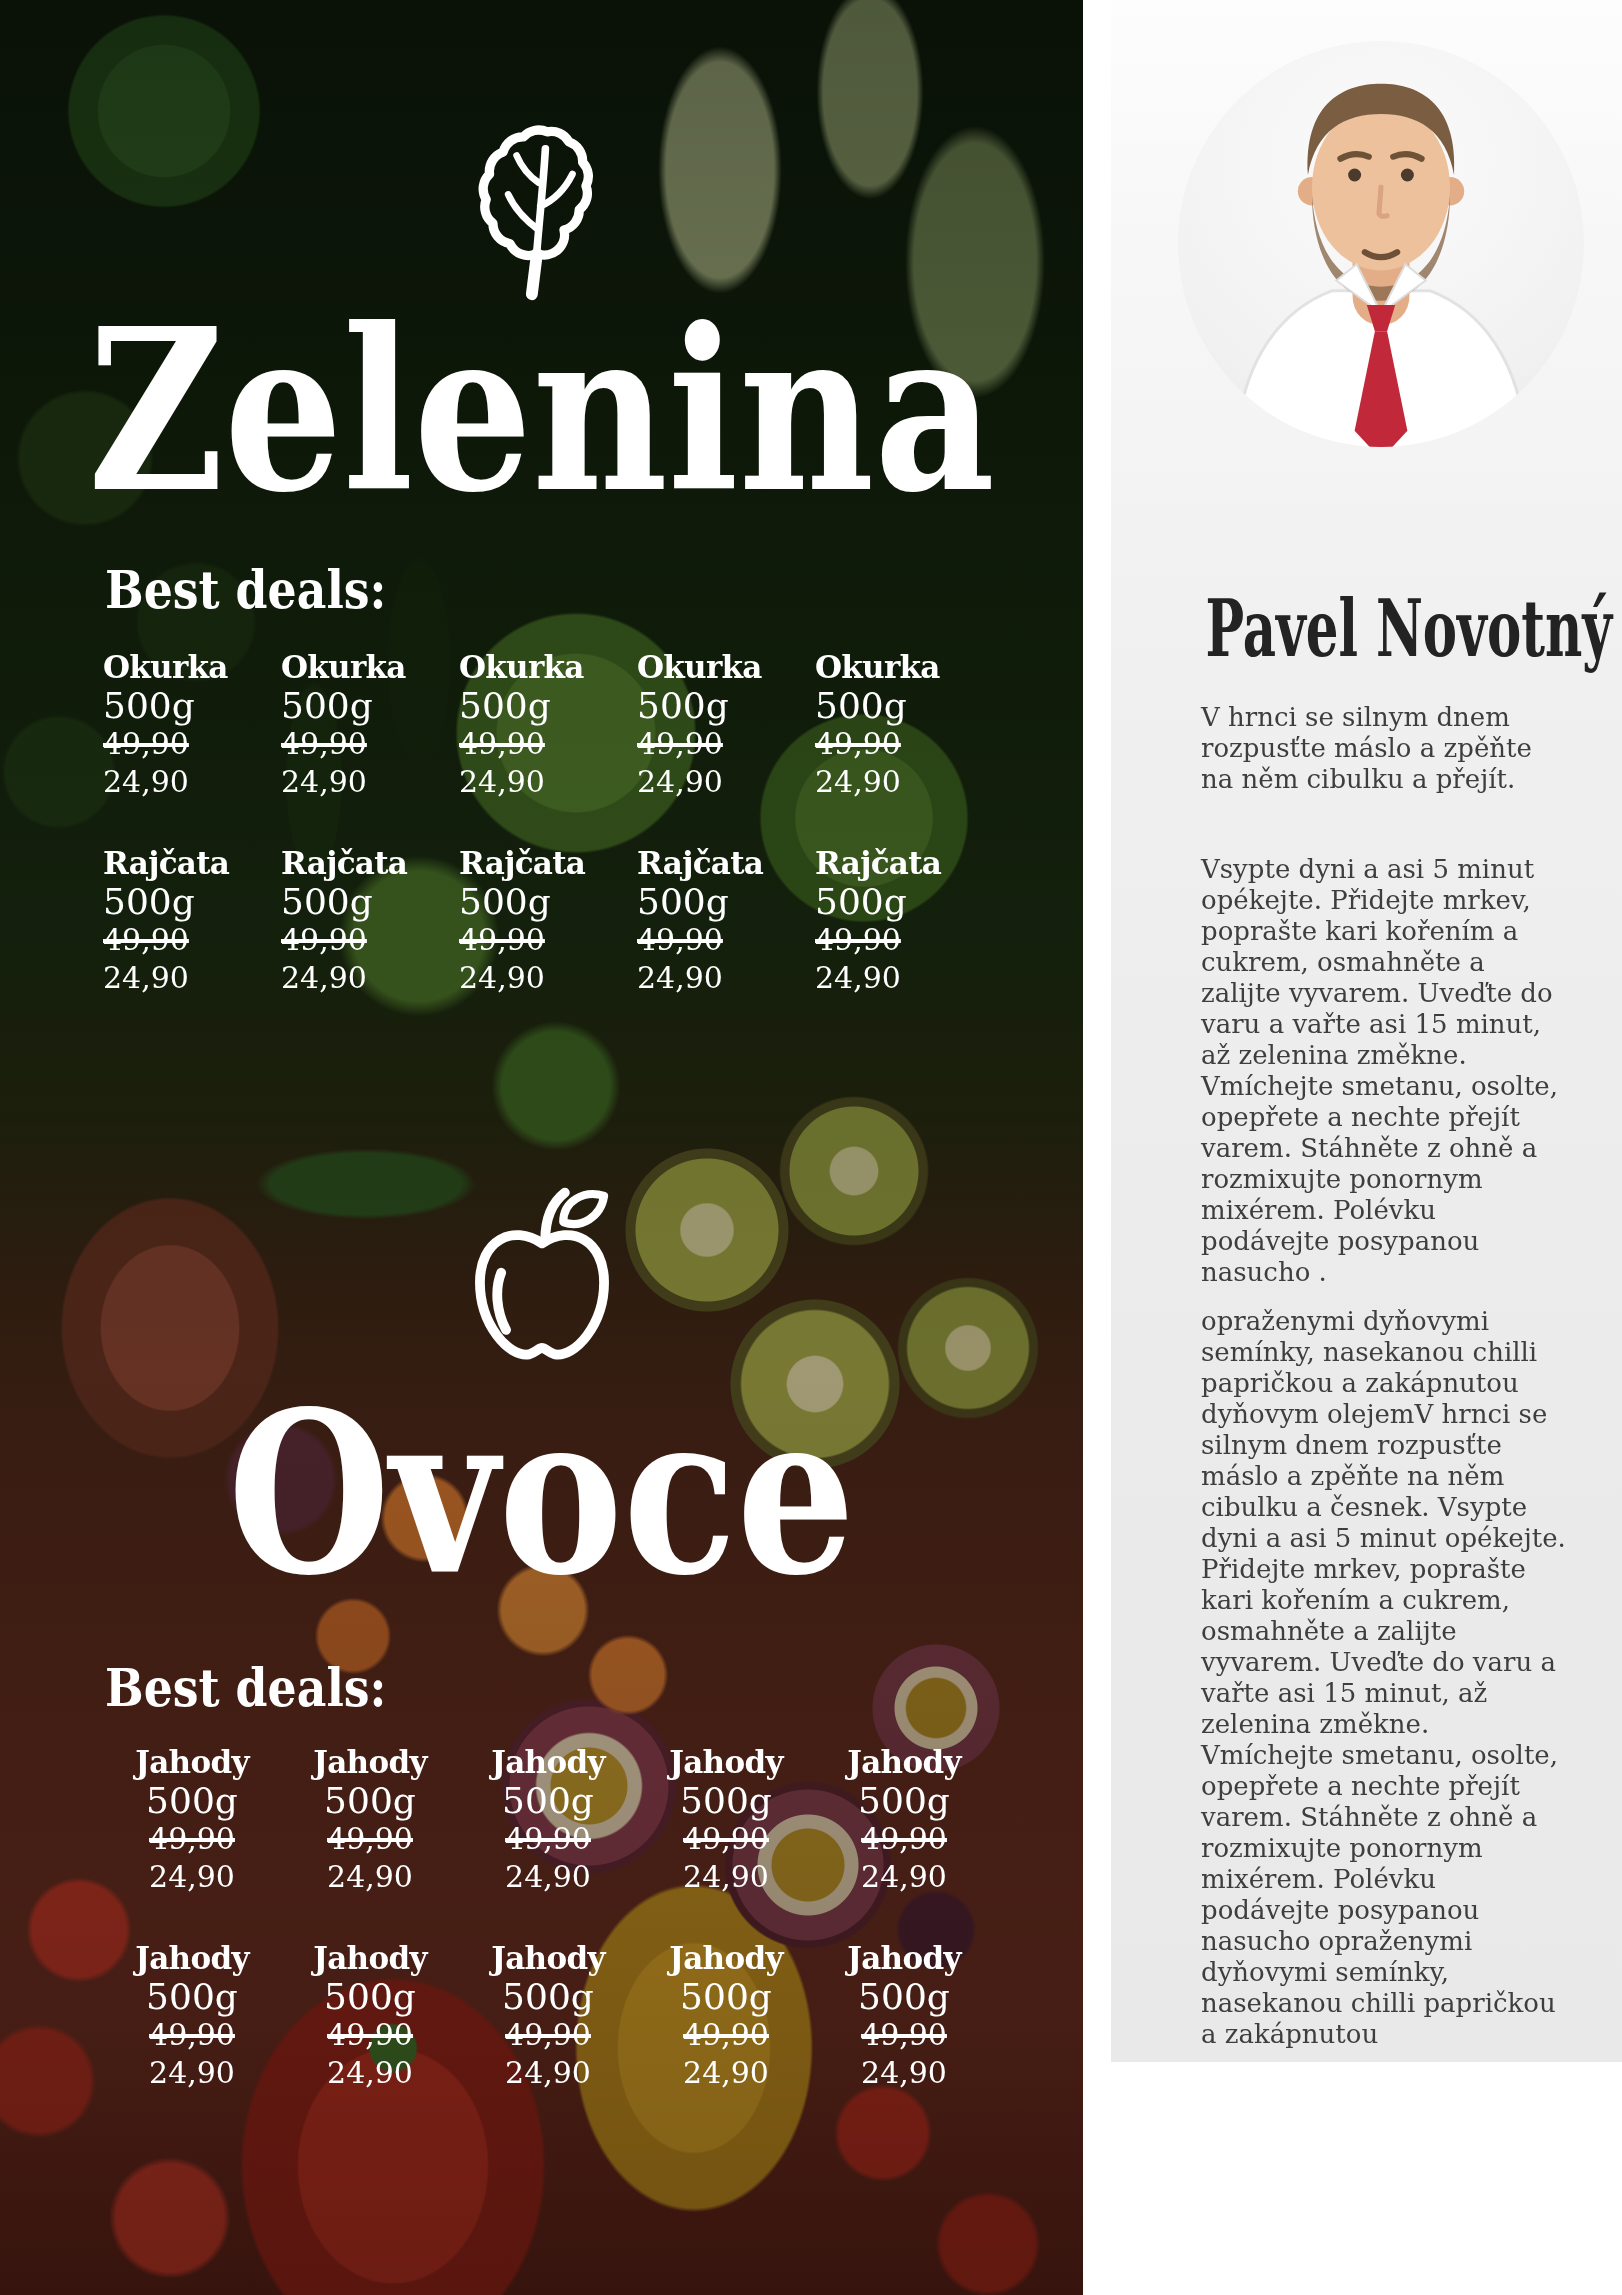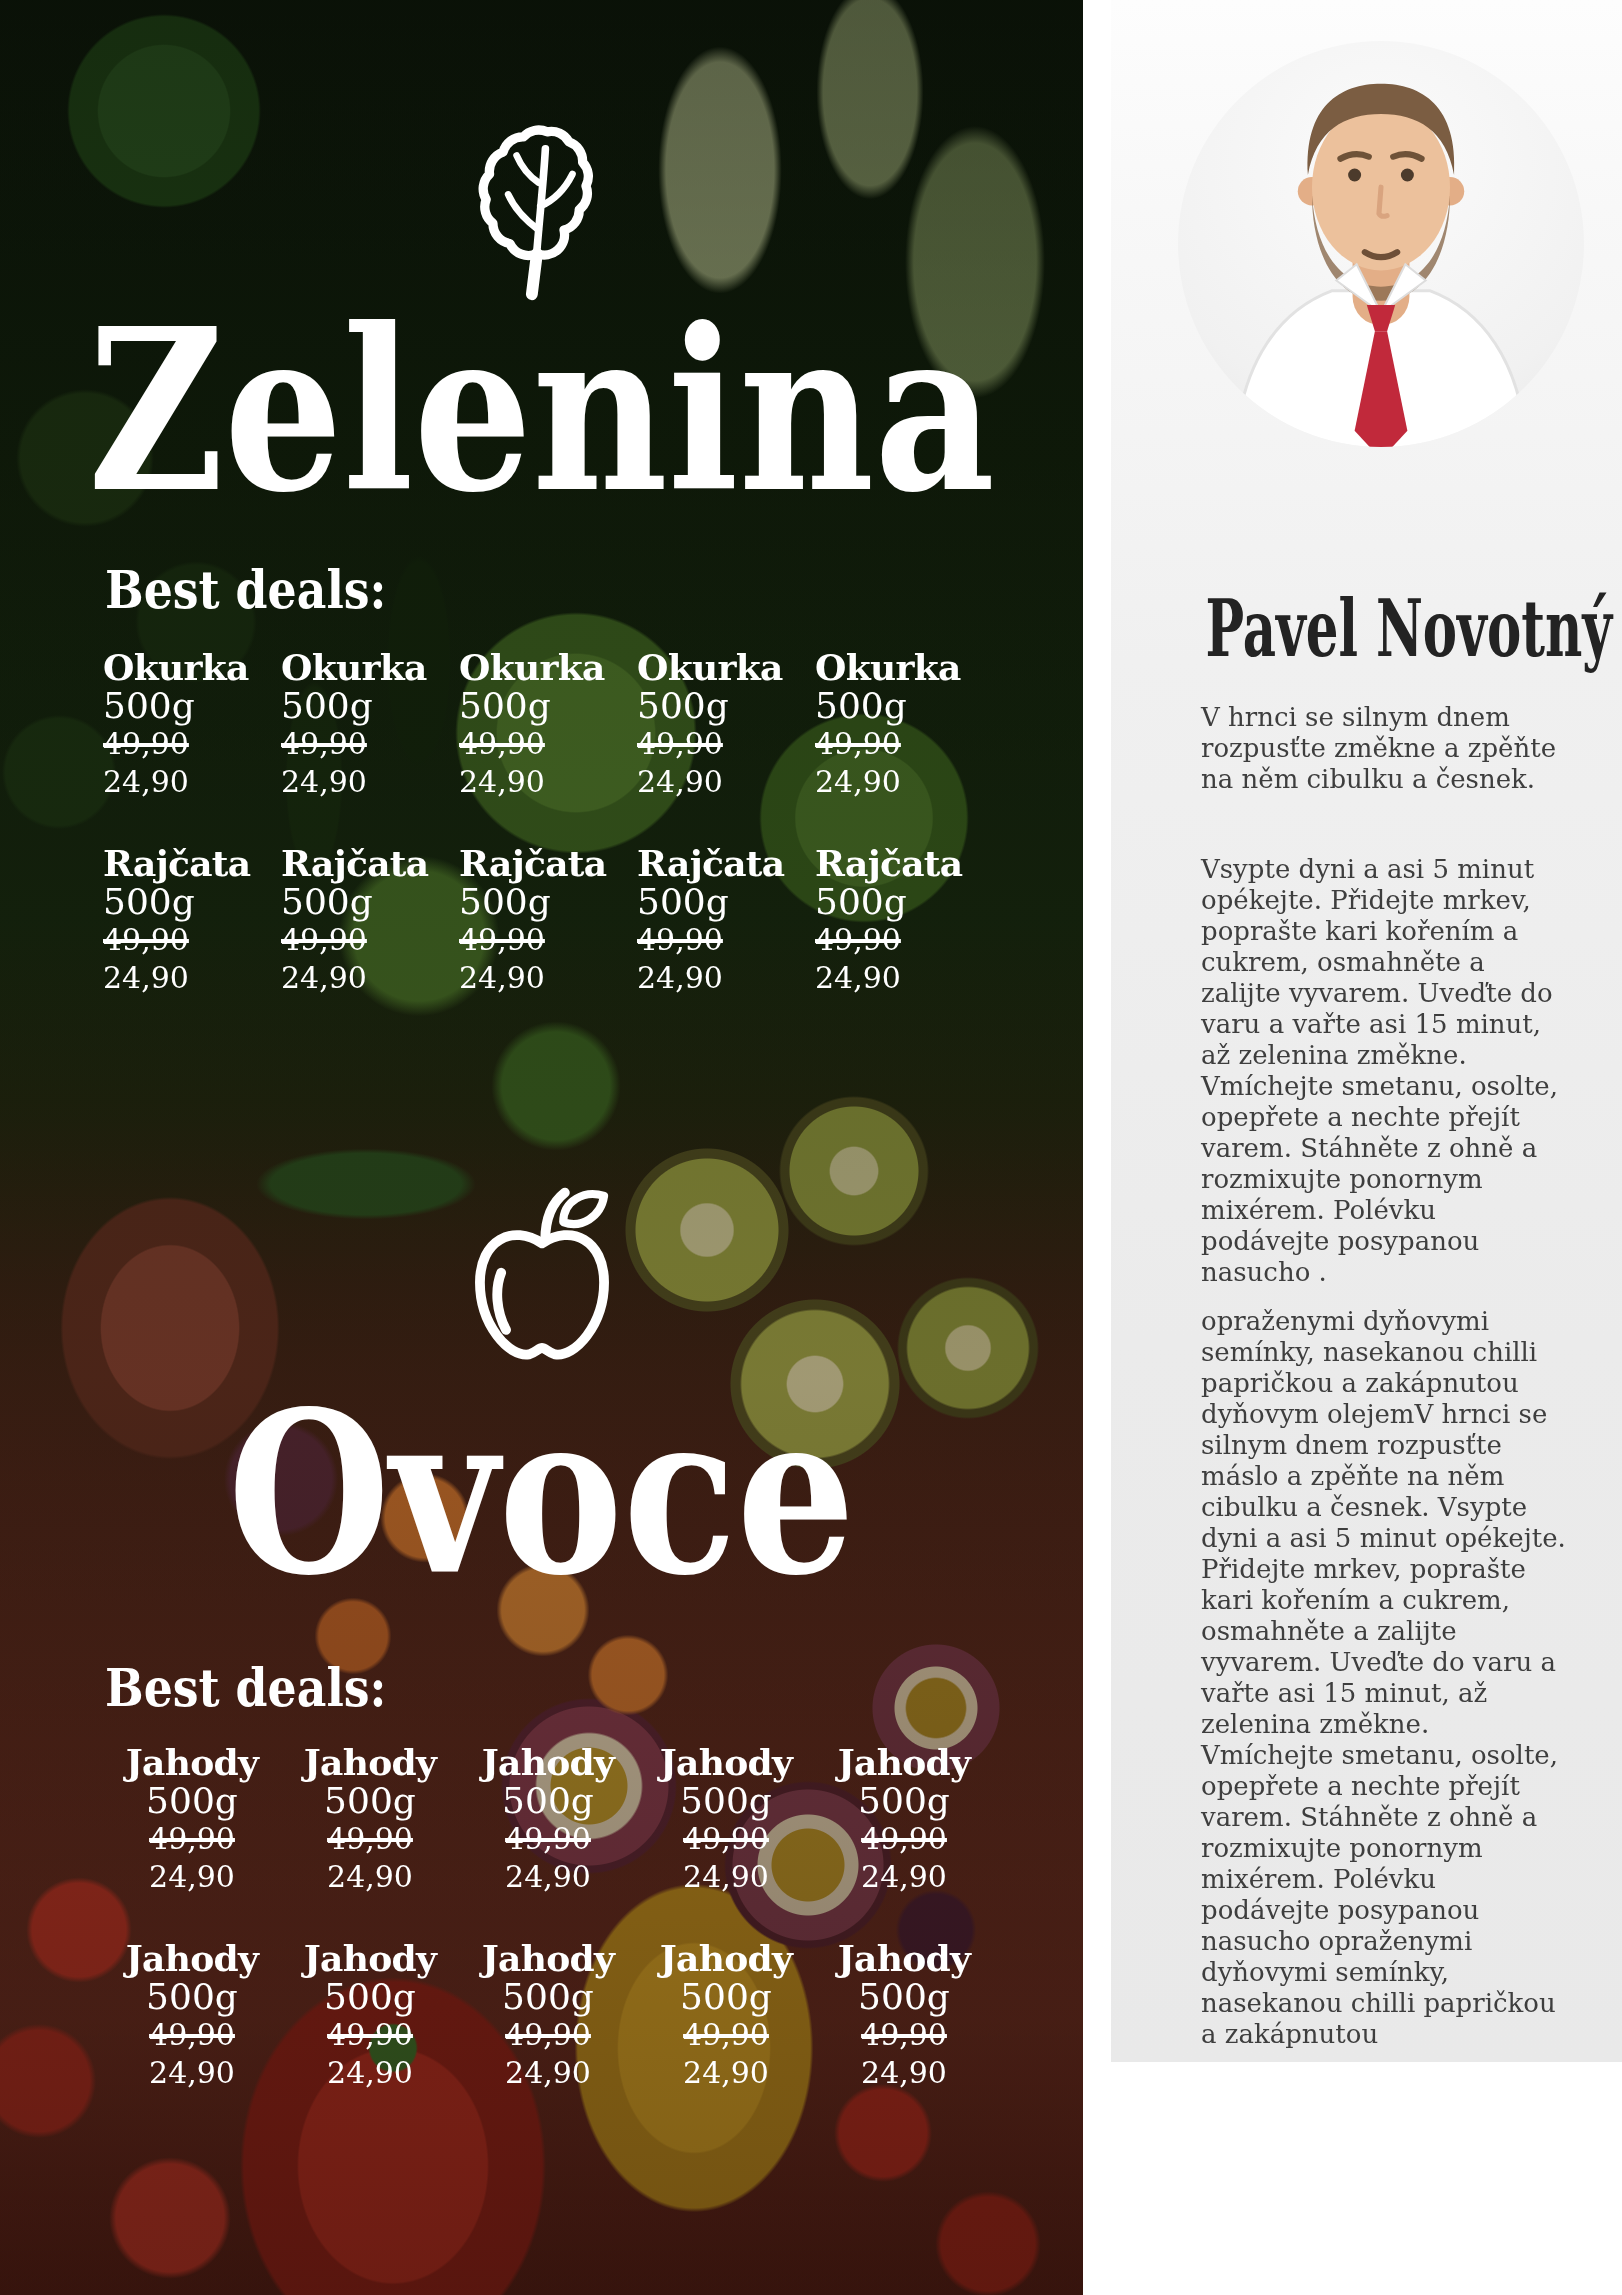--- a/index.html
+++ b/index.html
@@ -66,21 +66,21 @@
   .deals{position:absolute;left:105px;z-index:3;color:#fff;font-weight:700;font-size:52px;line-height:1.1;
          transform:scaleX(.88);transform-origin:left top;white-space:nowrap;}
   #deals-1{top:561px;}
   #deals-2{top:1659px;}
 
   .grid{position:absolute;left:103px;width:890px;z-index:3;display:grid;
         grid-template-columns:repeat(5,1fr);grid-template-rows:196px 196px;}
   #grid-veg{top:648px;}
   #grid-fruit{top:1743px;text-align:center;}
   .cell{color:#fff;}
-  .pn{display:block;font-size:36px;font-weight:700;line-height:39px;letter-spacing:-0.7px;}
+  .pn{display:block;font-size:31px;font-weight:700;line-height:39px;letter-spacing:-0.7px;}
   .pw{display:block;font-size:36px;font-weight:400;line-height:38px;}
   .po{display:block;font-size:30px;font-weight:400;line-height:38px;
       text-decoration:line-through;text-decoration-thickness:3.9px;}
   .pp{display:block;font-size:30px;font-weight:400;line-height:38px;}
 
   
   .sidebar{position:absolute;left:1111px;top:0;width:540px;height:2062px;
     background:linear-gradient(180deg,#fdfdfd 0%,#f8f8f8 10%,#f0f0f0 32%,#ebebeb 65%,#e9e9e9 100%);}
   .avatar{position:absolute;left:50%;top:41px;transform:translateX(-50%);width:406px;height:406px;
     border-radius:50%;overflow:hidden;
@@ -277,20 +277,20 @@
         <path d="M78 118 L100 134 L88 110 Z" fill="#ffffff" stroke="#dddddd" stroke-width="1"></path>
         <path d="M122 118 L100 134 L112 110 Z" fill="#ffffff" stroke="#dddddd" stroke-width="1"></path>
         <path d="M93 130 L107 130 L103 143 L97 143 Z" fill="#c1293b"></path>
         <path d="M97 143 L103 143 L113 192 L100 206 L87 192 Z" fill="#c1293b"></path>
       </svg>
     </div>
 
     <div class="person-name">Pavel Novotný</div>
 
     <div class="bio">
-      <p>V hrnci se silnym dnem rozpusťte změkne a zpěňte na něm cibulku a česnek.</p>
+      <p>V hrnci se silnym dnem rozpusťte máslo a zpěňte na něm cibulku a přejít.</p>
       <p>Vsypte dyni a asi 5 minut opékejte. Přidejte mrkev, poprašte kari kořením a cukrem, osmahněte a zalijte vyvarem. Uveďte do varu a vařte asi 15 minut, až zelenina změkne. Vmíchejte smetanu, osolte, opepřete a nechte přejít varem. Stáhněte z ohně a rozmixujte ponornym mixérem. Polévku podávejte posypanou nasucho .</p>
       <p>opraženymi dyňovymi semínky, nasekanou chilli papričkou a zakápnutou dyňovym olejemV hrnci se silnym dnem rozpusťte máslo a zpěňte na něm cibulku a česnek. Vsypte dyni a asi 5 minut opékejte. Přidejte mrkev, poprašte kari kořením a cukrem, osmahněte a zalijte vyvarem. Uveďte do varu a vařte asi 15 minut, až zelenina změkne. Vmíchejte smetanu, osolte, opepřete a nechte přejít varem. Stáhněte z ohně a rozmixujte ponornym mixérem. Polévku podávejte posypanou nasucho opraženymi dyňovymi semínky, nasekanou chilli papričkou a zakápnutou</p>
     </div>
   </div>
 
 </div>
 
 
 </body></html>

